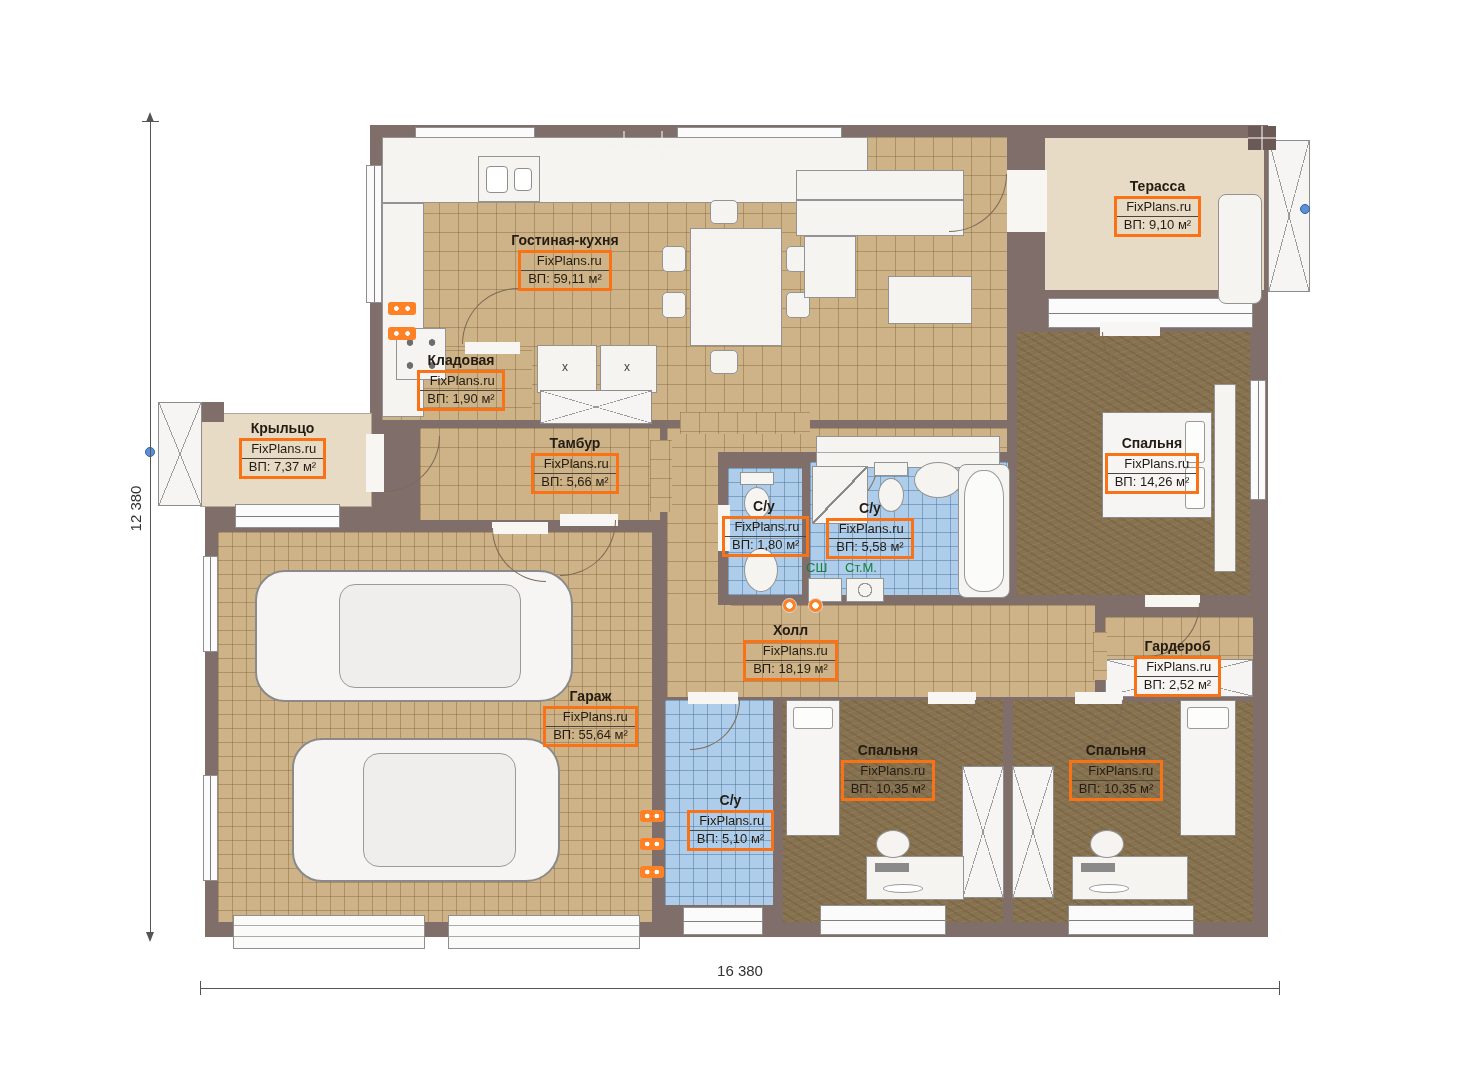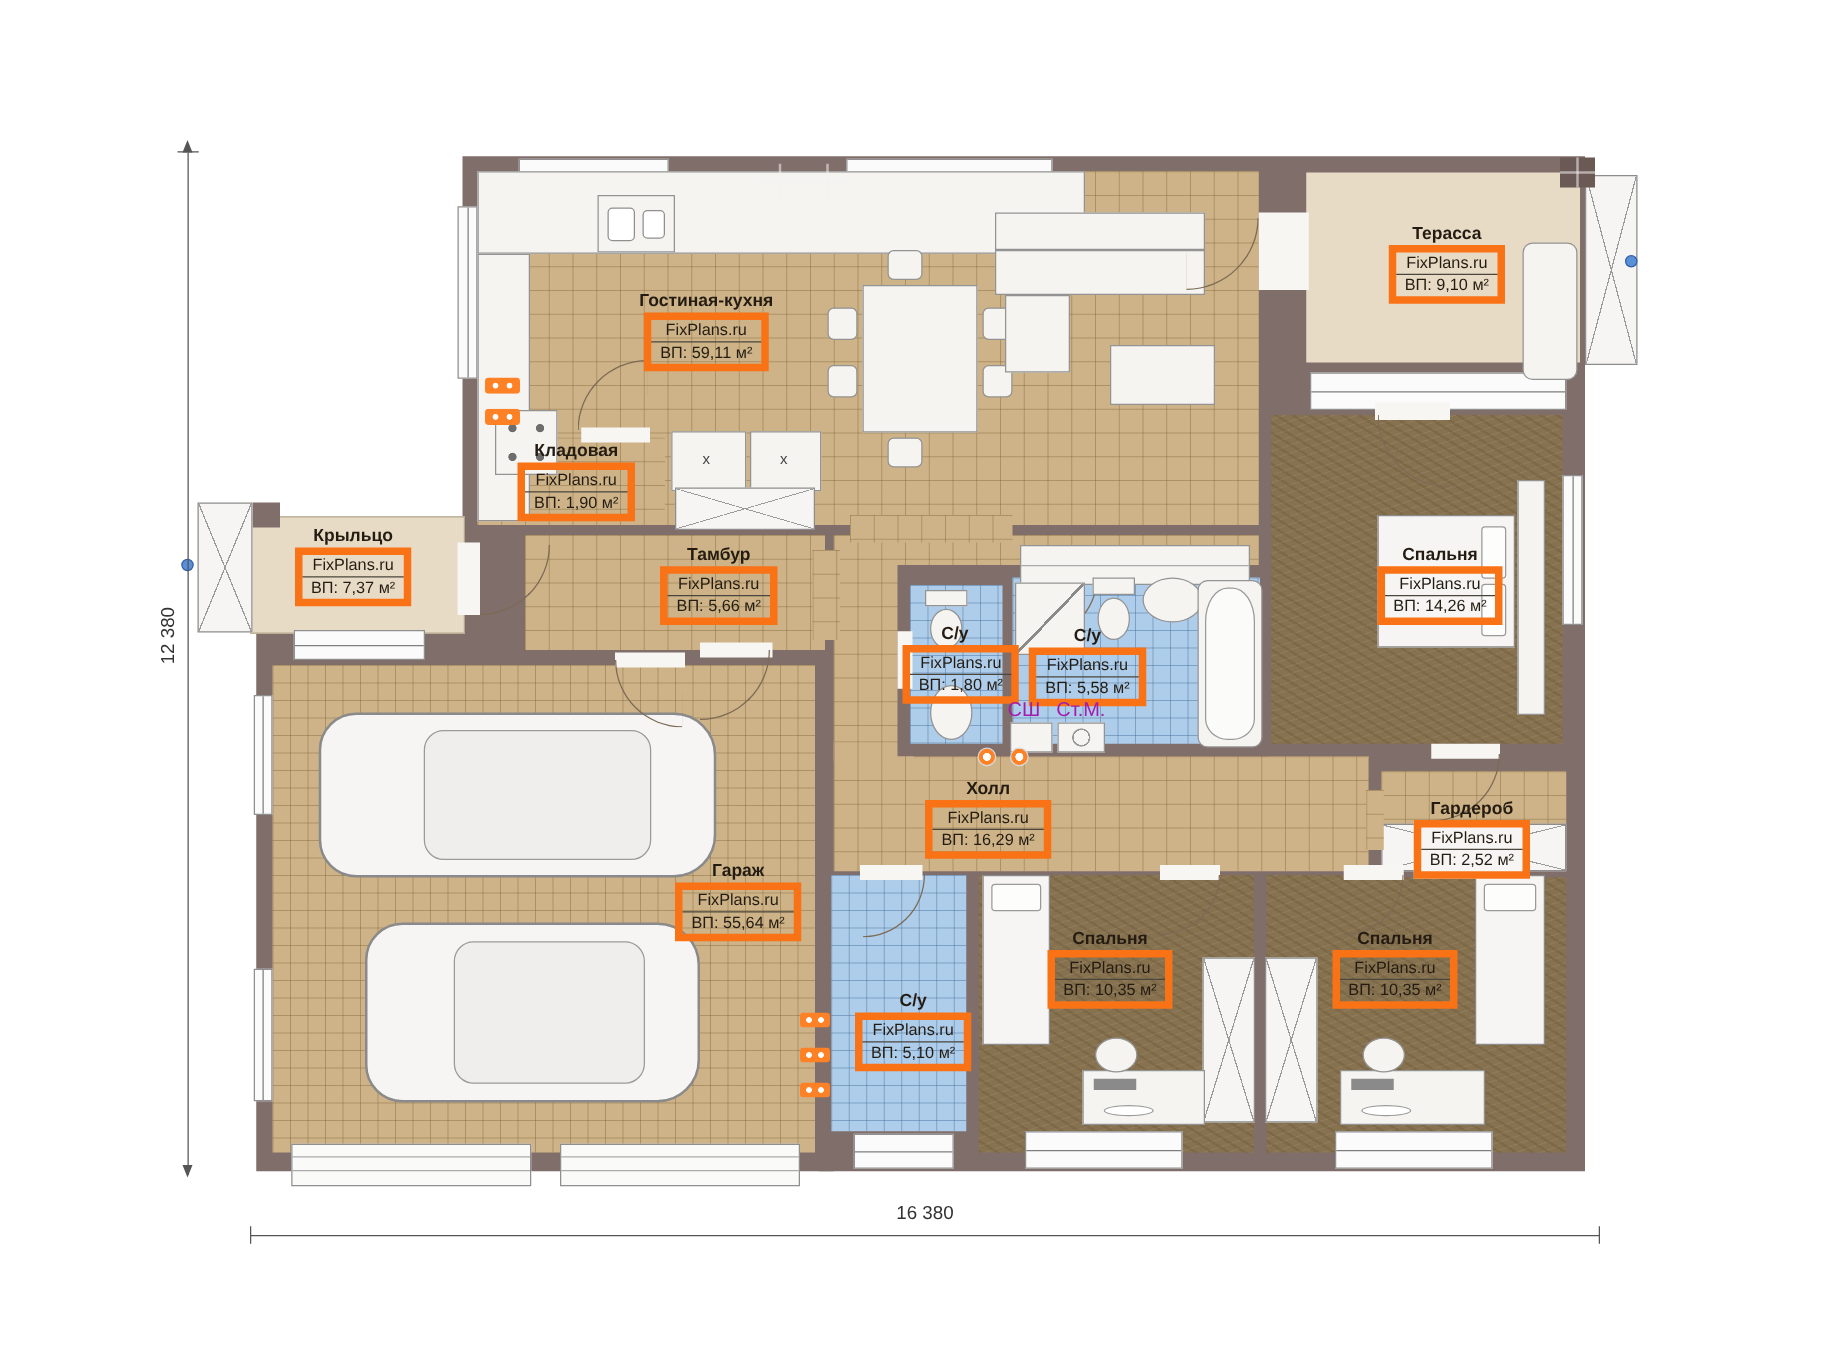--- a/index.html
+++ b/index.html
@@ -48,24 +48,24 @@
     background-image:linear-gradient(#ababab,#ababab),linear-gradient(#ababab,#ababab);
     background-repeat:no-repeat;background-size:100% 1px,100% 1px;
     background-position:0 9px,0 20px;}
   .car{background:#f6f5f3;border:2px solid #8a8a8a;border-radius:30px 34px 34px 30px;}
   .cabin{position:absolute;left:26%;right:16%;top:9%;bottom:9%;
          border:1.5px solid #9a9a9a;border-radius:16px;background:#efeeec;}
   .bed{background:#f6f5f3;border:1.5px solid #8a8a8a;}
   .pillow{position:absolute;background:#fdfdfc;border:1px solid #9a9a9a;border-radius:3px;}
   .rlabel{position:absolute;text-align:center;color:#241c12;z-index:40;line-height:1.15;}
   .rname{font-size:14px;font-weight:bold;margin-bottom:2px;white-space:nowrap;}
-  .rbox{display:inline-block;border:6px solid #f97316;}
+  .rbox{display:inline-block;border:3px solid #f97316;text-align:right;}
   .wm{border-bottom:1px solid #4a463e;padding:1px 7px;font-size:13px;white-space:nowrap;}
   .ar{padding:1px 7px;font-size:13px;white-space:nowrap;}
-  .smalltag{position:absolute;font-size:16px;color:#a21caf;z-index:40;white-space:nowrap;}
+  .smalltag{position:absolute;font-size:13px;color:#15803d;z-index:40;white-space:nowrap;}
   .xmark{position:absolute;font-size:12px;color:#444;z-index:40;}
   .dimtext{position:absolute;font-size:15px;color:#333;z-index:45;text-align:center;}
   .dline{position:absolute;background:#555;z-index:44;}
   .arr{position:absolute;width:0;height:0;z-index:45;}
   .screen{position:absolute;background:#8a8a8a;}
 </style>
 </head>
 <body>
 
 <div class="stage">
@@ -268,21 +268,21 @@
       <div class="ar">ВП: 5,58 м²</div></div>
   </div>
   <div class="rlabel" style="left:1092px;top:435px;width:120px">
     <div class="rname">Спальня</div>
     <div class="rbox"><div class="wm">FixPlans.ru</div>
       <div class="ar">ВП: 14,26 м²</div></div>
   </div>
   <div class="rlabel" style="left:733px;top:622px;width:115px">
     <div class="rname">Холл</div>
     <div class="rbox"><div class="wm">FixPlans.ru</div>
-      <div class="ar">ВП: 16,29 м²</div></div>
+      <div class="ar">ВП: 18,19 м²</div></div>
   </div>
   <div class="rlabel" style="left:1105px;top:638px;width:145px">
     <div class="rname">Гардероб</div>
     <div class="rbox" style="background:#f6f5f3"><div class="wm">FixPlans.ru</div>
       <div class="ar">ВП: 2,52 м²</div></div>
   </div>
   <div class="rlabel" style="left:528px;top:688px;width:125px">
     <div class="rname">Гараж</div>
     <div class="rbox"><div class="wm">FixPlans.ru</div>
       <div class="ar">ВП: 55,64 м²</div></div>

